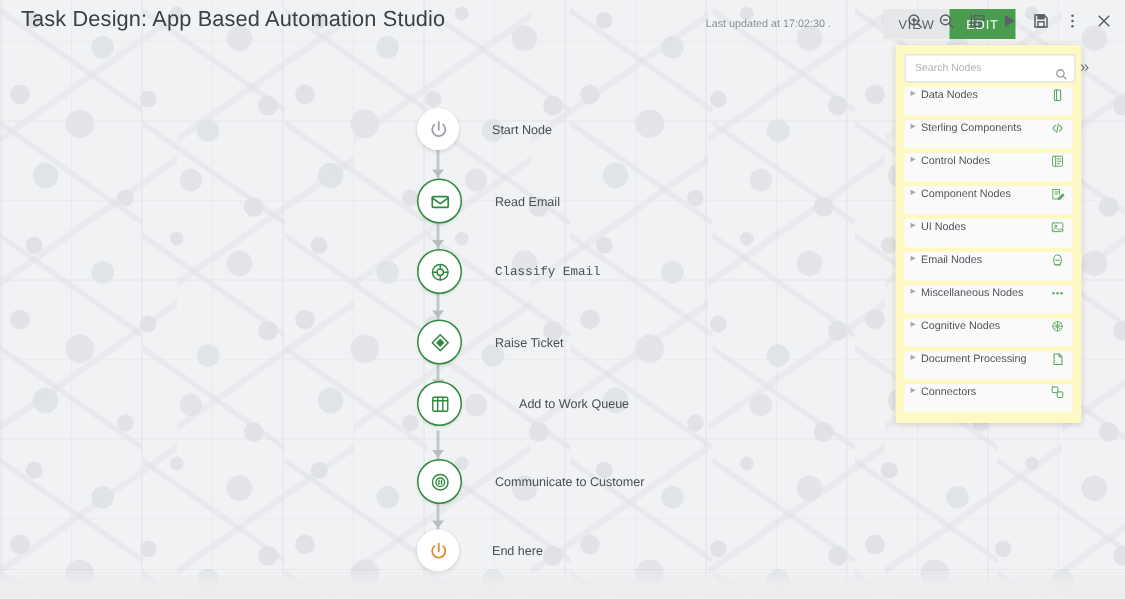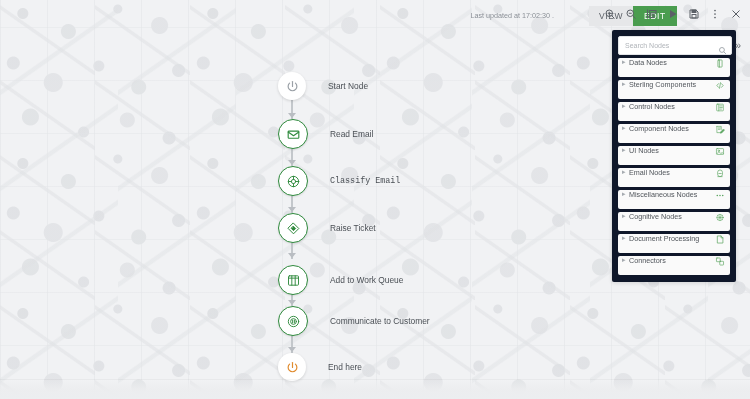--- a/index.html
+++ b/index.html
@@ -57,21 +57,21 @@
   .circ{width:28px;height:28px;border-radius:50%;background:#fff;display:flex;align-items:center;
     justify-content:center;box-shadow:0 1px 3px rgba(0,0,0,.14);flex:0 0 auto;}
   .circ.ring{border:1.6px solid #2f8a3d;box-shadow:0 1px 2px rgba(0,0,0,.10);}
   .circ svg{display:block;}
   .nlabel{margin-left:22px;font-size:8.4px;color:#4a4f55;white-space:nowrap;}
   .conn{position:absolute;left:13px;width:2px;background:#c3c7cb;}
   .arrow{position:absolute;left:9.5px;width:0;height:0;border-left:4.5px solid transparent;
     border-right:4.5px solid transparent;border-top:5px solid #b9bdc2;}
 
   
-  .panel{position:absolute;right:14px;top:30px;width:112px;background:#0f172a;border-radius:2px;
+  .panel{position:absolute;right:29px;top:30px;width:112px;background:#fef9c3;border-radius:2px;
     box-shadow:0 1px 4px rgba(0,0,0,.13);z-index:5;padding:6px 6px 7px 6px;}
   .searchrow{display:flex;align-items:center;}
   .searchbox{flex:1;height:17px;border:1px solid #e2e4e7;border-radius:2px;display:flex;align-items:center;
     padding:0 4px;background:#fff;}
   .searchbox input{border:0;outline:0;flex:1;font-size:7px;color:#6b7076;font-family:inherit;background:transparent;}
   .searchbox input::placeholder{color:#b0b4b9;}
   .sicon{width:9px;height:9px;color:#9aa0a6;flex:0 0 auto;}
   .collapse{width:13px;margin-left:3px;display:flex;align-items:center;justify-content:center;
     color:#6b7076;font-size:11px;cursor:pointer;line-height:1;}
   .cat{height:19px;margin-top:3px;background:#fafafa;border-radius:2px;display:flex;align-items:flex-start;
@@ -87,20 +87,21 @@
 </style>
 </head>
 <body>
 
 <div id="app">
   <div class="doodle"></div>
   <div class="doodle2"></div>
   <div class="doodle3"></div>
 
   <div class="header">
+    <div class="title">Task Design: App Based Automation Studio</div>
     <div class="updated">Last updated at 17:02:30 .</div>
     <button class="btn-view">VIEW</button>
     <button class="btn-edit">EDIT</button>
     <div class="ticons">
       <div class="ticon">
         <svg width="12" height="12" viewBox="0 0 24 24" fill="none" stroke="currentColor" stroke-width="2">
           <circle cx="10.5" cy="10.5" r="6.5"></circle>
             <line x1="15.5" y1="15.5" x2="21" y2="21"></line>
           <line x1="7.5" y1="10.5" x2="13.5" y2="10.5"></line>
             <line x1="10.5" y1="7.5" x2="10.5" y2="13.5"></line>
@@ -190,21 +191,21 @@
           <div class="circ ring">
             <svg width="15" height="15" viewBox="0 0 24 24" fill="none" stroke="#2f8a3d" stroke-width="1.6" stroke-linecap="round" stroke-linejoin="round">
               <path d="M12 3.5L20.5 12 12 20.5 3.5 12z"></path>
               <path d="M12 8.6L15.4 12 12 15.4 8.6 12z" fill="#2f8a3d"></path>
             </svg>
           </div>
           <div class="nlabel">Raise Ticket</div>
         </div>
         <div class="conn" style="top: 255px; height: 19px;"></div>
         <div class="arrow" style="top: 268px;"></div>
-        <div class="node" style="top: 233px;">
+        <div class="node" style="top: 222px; gap: 16px;">
           <div class="circ ring">
             <svg width="15" height="15" viewBox="0 0 24 24" fill="none" stroke="#2f8a3d" stroke-width="1.5" stroke-linecap="round" stroke-linejoin="round">
               <rect x="4" y="4.5" width="16" height="15" rx="1.4"></rect>
               <path d="M9.3 4.5v15M14.7 4.5v15M4 8.2h16"></path>
             </svg>
           </div>
           <div class="nlabel">Add to Work Queue</div>
         </div>
         <div class="conn" style="top: 302px; height: 19px;"></div>
         <div class="arrow" style="top: 315px;"></div>

